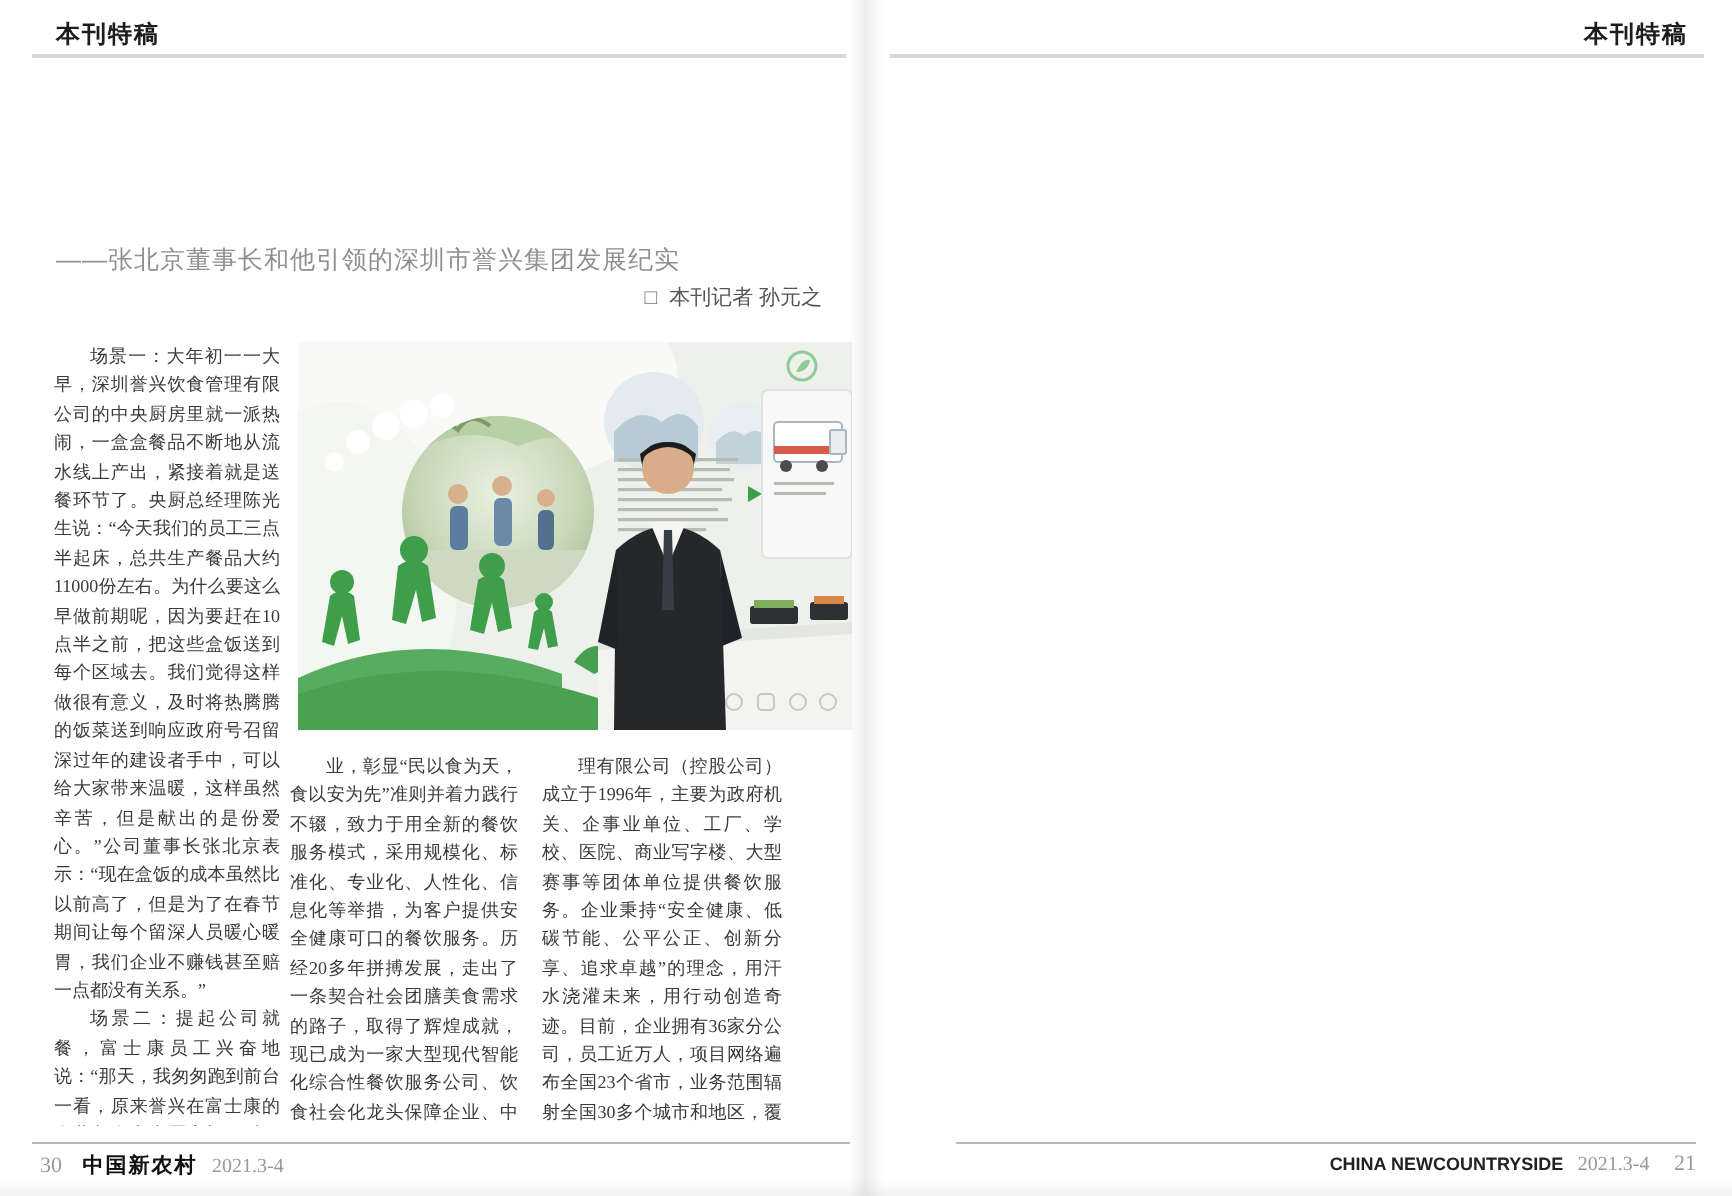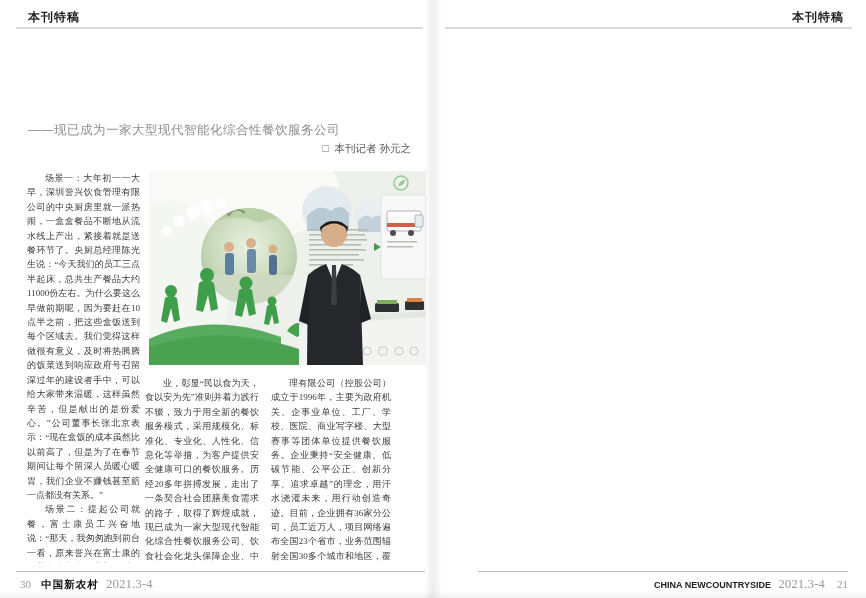--- a/index.html
+++ b/index.html
@@ -47,38 +47,38 @@
   .page-left .foot-rule{left:16px;right:8px;}
   .page-right .foot-rule{left:45px;right:18px;}
   .footer{position:absolute;top:576px;font-size:9px;color:#888;}
   .footer-left{left:20px;}
   .footer-right{right:18px;}
   .footer .pageno{font-size:11px;color:#9a9a9a;margin-right:8px;}
   .footer .mag{font-family:Liberation Serif, serif;font-weight:bold;
     color:#111;font-size:10.5px;margin-right:5px;letter-spacing:1px;}
   .footer .mag-en{font-family:"Liberation Sans","DejaVu Sans",sans-serif;font-weight:bold;
     color:#222;font-size:9px;margin-right:5px;}
-  .footer .issue{font-size:13px;color:#999;}
+  .footer .issue{font-size:10px;color:#999;}
   .footer-right .pageno{margin:0 0 0 10px;}
 
   
   .photo{position:absolute;overflow:hidden;}
   .photo-left{left:149px;top:171px;width:277px;height:194px;background:#eef0ec;}
   .photo svg{position:absolute;left:0;top:0;}
 </style>
 </head>
 <body>
 
 <div class="spread">
 
   <div class="page page-left">
     <div class="ph-header l">本刊特稿</div>
     <div class="ph-rule"></div>
 
-    <div class="subtitle">——现已成为一家大型现代智能化综合性餐饮服务公司</div>
+    <div class="subtitle">——张北京董事长和他引领的深圳市誉兴集团发展纪实</div>
     <div class="byline">
       <span class="box">□</span><span>本刊记者  孙元之</span>
     </div>
 
     <div class="col pl-col1">
         <p class="para">场景一：大年初一一大早，深圳誉兴饮食管理有限公司的中央厨房里就一派热闹，一盒盒餐品不断地从流水线上产出，紧接着就是送餐环节了。央厨总经理陈光生说：“今天我们的员工三点半起床，总共生产餐品大约11000份左右。为什么要这么早做前期呢，因为要赶在10点半之前，把这些盒饭送到每个区域去。我们觉得这样做很有意义，及时将热腾腾的饭菜送到响应政府号召留深过年的建设者手中，可以给大家带来温暖，这样虽然辛苦，但是献出的是份爱心。”公司董事长张北京表示：“现在盒饭的成本虽然比以前高了，但是为了在春节期间让每个留深人员暖心暖胃，我们企业不赚钱甚至赔一点都没有关系。”</p>
         <p class="para">场景二：提起公司就餐，富士康员工兴奋地说：“那天，我匆匆跑到前台一看，原来誉兴在富士康的自营餐在中央厨房加工后，员工餐已经统一配送了，中午只要来领个餐盒，就能享受套餐配四荤一素，还有水果随餐供应。菜品自是不用说，连餐盒都是国标PP材质的，绝对的安全卫生。而吃完之后，只要排队简单处理，公司会统一回收清洗，试问还有比这更贴心的员工餐吗？”</p>
       </div>
 
     <div class="photo photo-left">

